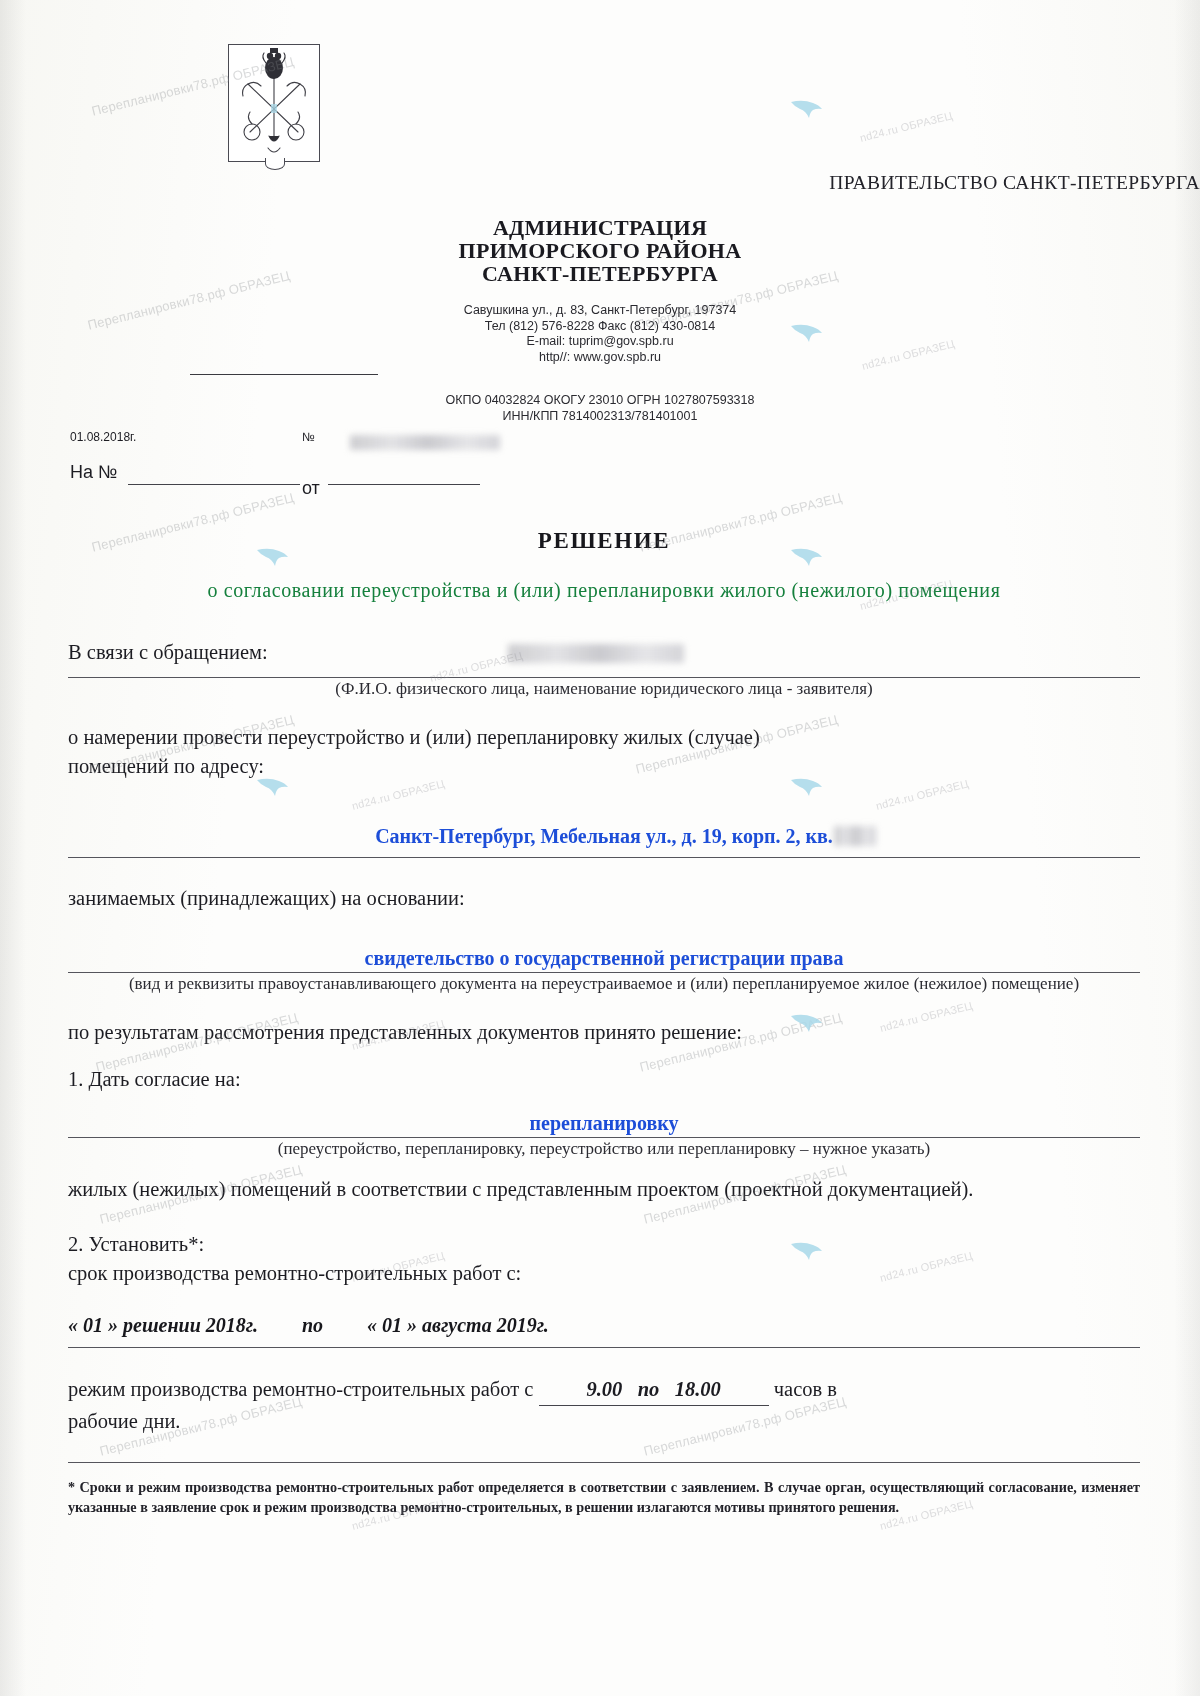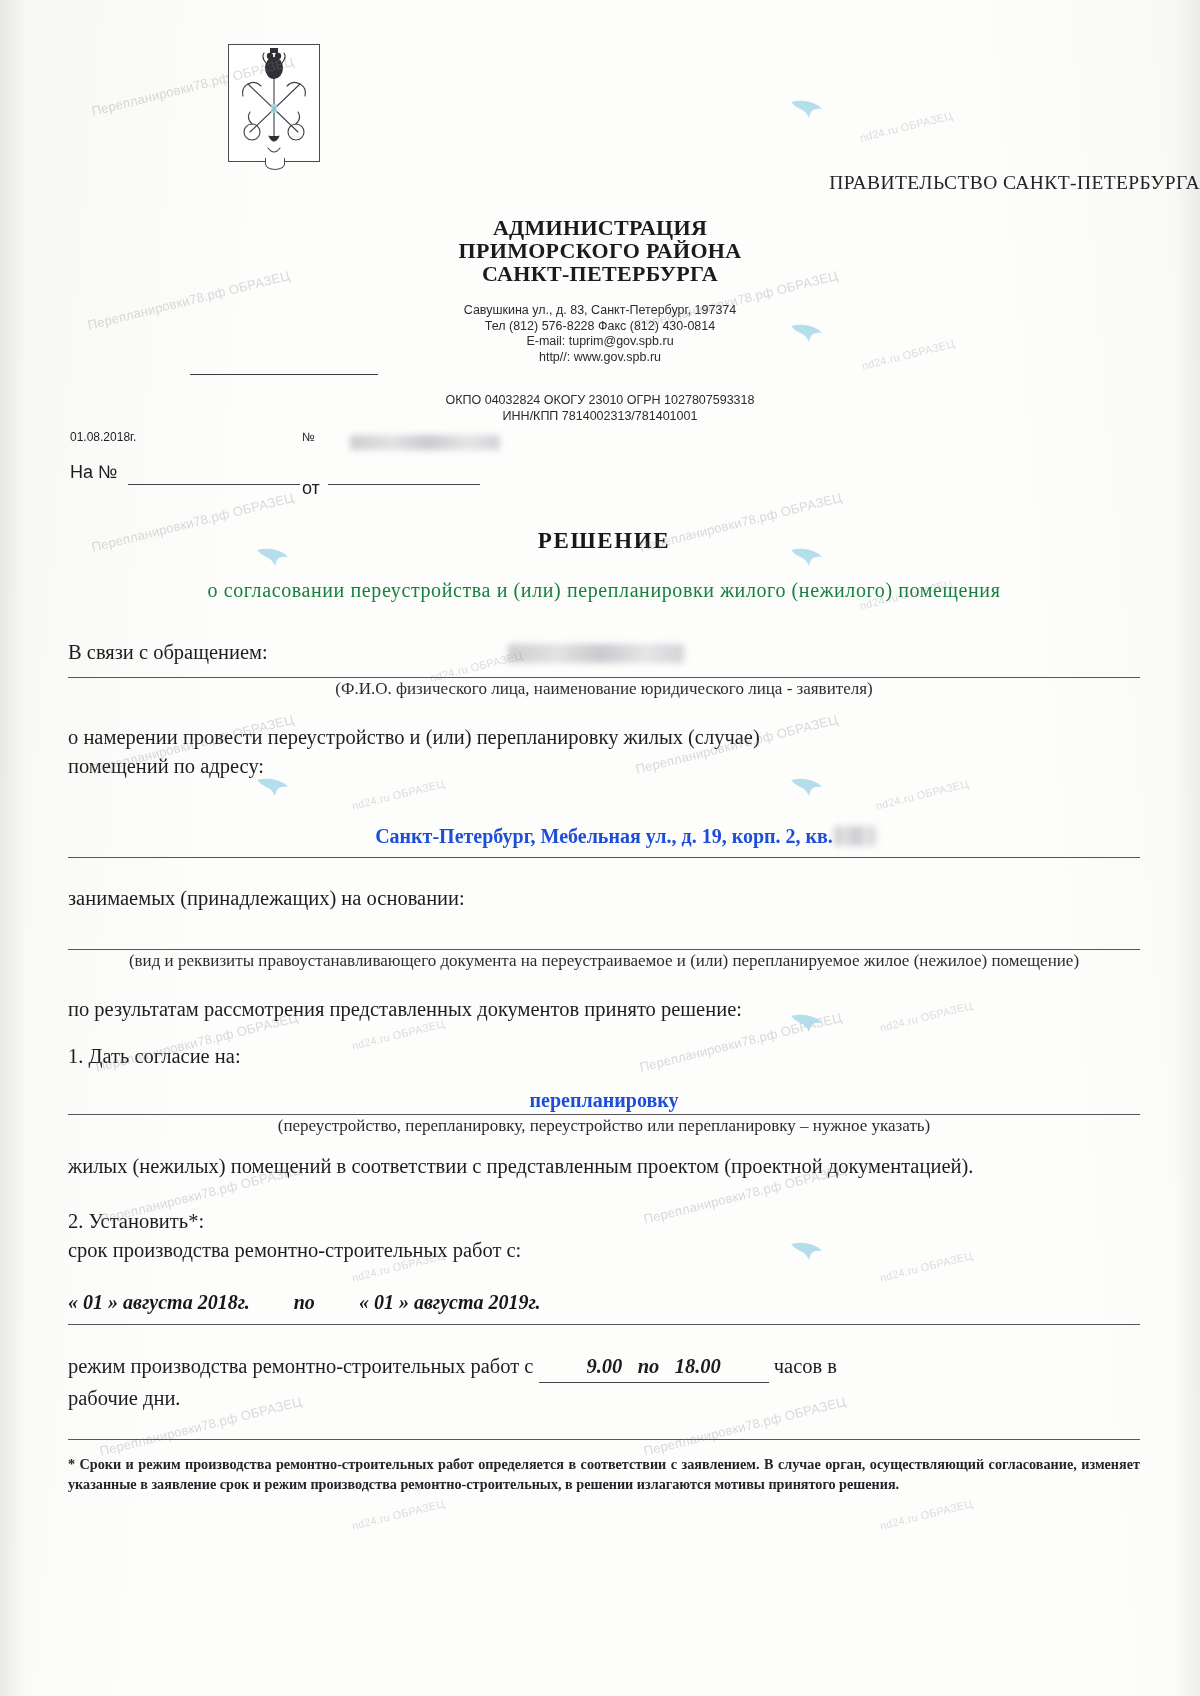--- a/index.html
+++ b/index.html
@@ -405,20 +405,21 @@
       <span class="redact" style="left:766px; top:1px; width:42px; height:20px;"></span>
     </div>
     <div class="rule"></div>
 
     <div class="spacer-26"></div>
 
     <p class="para">занимаемых (принадлежащих) на основании:</p>
 
     <div class="spacer-34"></div>
 
+    <div class="value-italic">свидетельство о государственной регистрации права</div>
     <div class="rule thin"></div>
     <div class="caption">(вид и реквизиты правоустанавливающего документа на переустраиваемое  и (или) перепланируемое жилое (нежилое) помещение)</div>
 
     <div class="spacer-26"></div>
 
     <p class="para">по результатам рассмотрения представленных документов принято решение:</p>
 
     <div class="spacer-18"></div>
 
     <p class="para">1. Дать согласие на:</p>
@@ -437,21 +438,21 @@
 
     <p class="para">2. Установить*:</p>
     <p class="para">срок производства ремонтно-строительных работ с:</p>
 
     <div class="spacer-26"></div>
 
     <div class="term-line">
       <span>«</span>
       <span>01</span>
       <span>»</span>
-      <span>августа 2018г.</span>
+      <span>решении 2018г.</span>
       <span class="gap"></span>
       <span>по</span>
       <span class="gap"></span>
       <span>«</span>
       <span>01</span>
       <span>»</span>
       <span>августа 2019г.</span>
     </div>
     <div class="rule" style="margin-top:10px;"></div>
 

